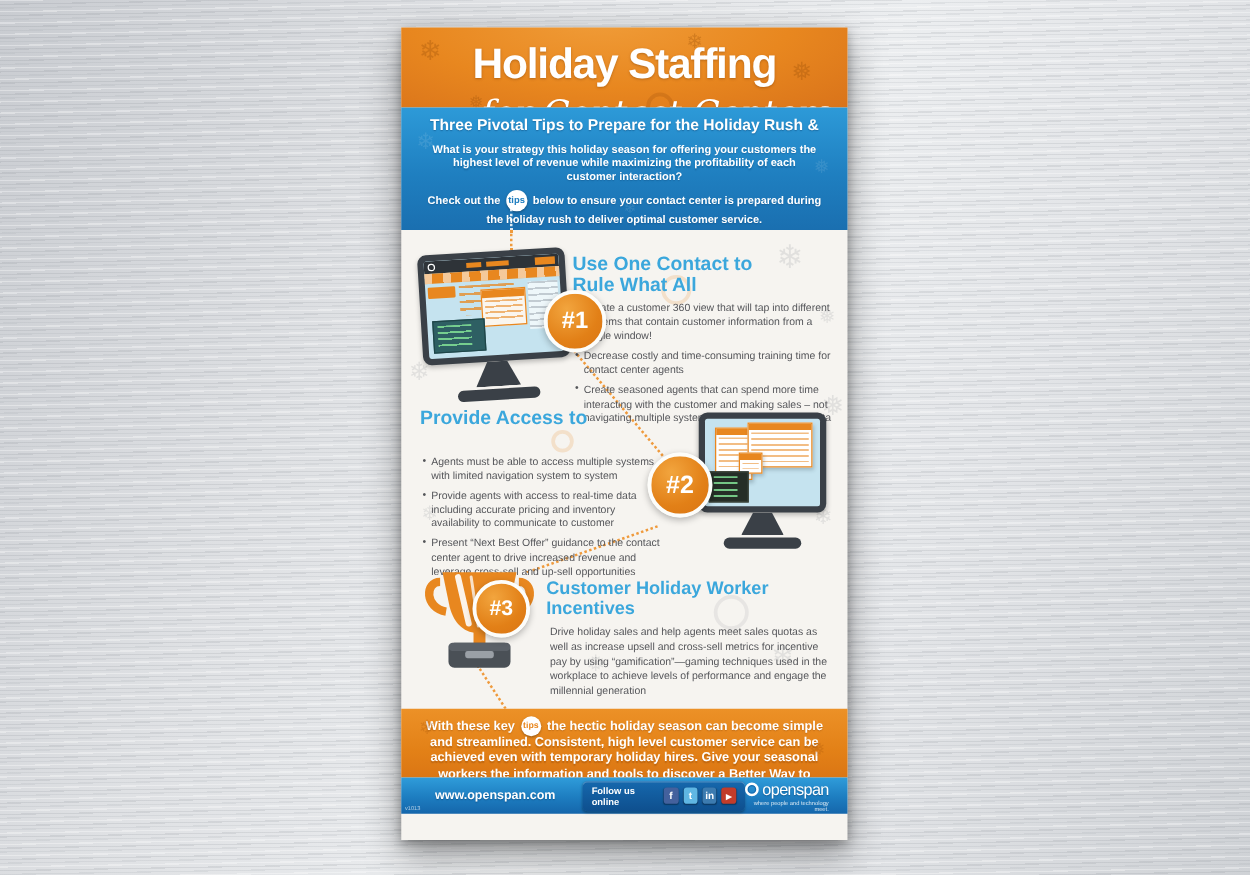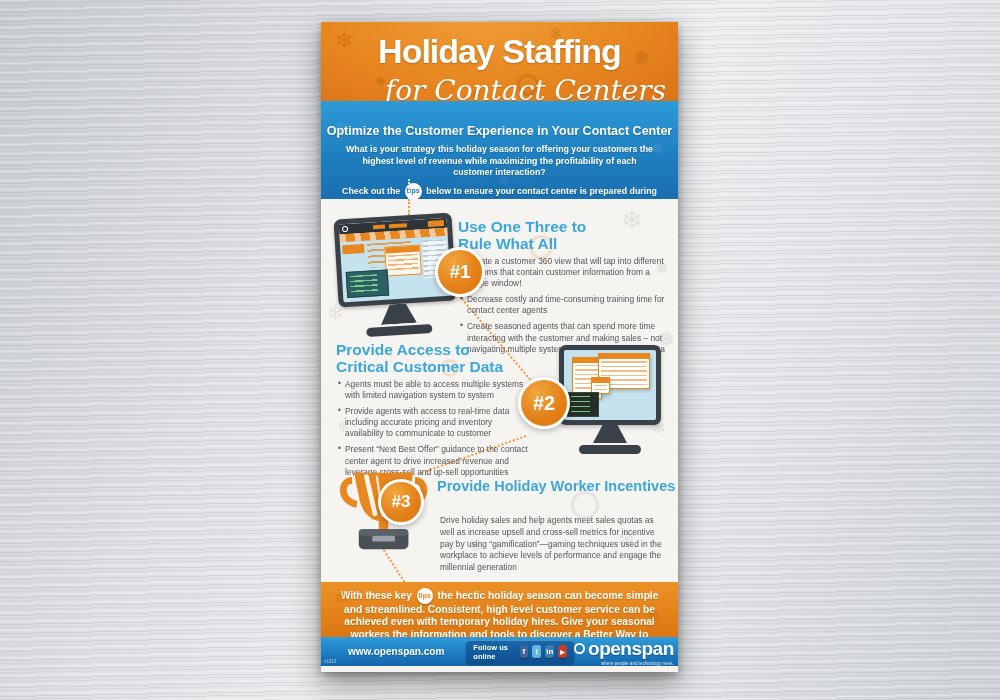--- a/index.html
+++ b/index.html
@@ -25,21 +25,21 @@
   }
 
   
   .sf { position:absolute; pointer-events:none; line-height:1; }
   .sf::before { content:"❄"; }
   .sf.alt::before { content:"❅"; }
   .ring { position:absolute; border-radius:50%; pointer-events:none; }
 
   
   .hdr {
-    position:relative; height:79px; overflow:hidden;
+    position:relative; height:64px; overflow:hidden;
     background: radial-gradient(ellipse at 45% -10%, #f09c38 0%, #e8871f 55%, #d9731a 100%);
   }
   .hdr-title {
     margin-top:10px; text-align:center; color:#fff; font-size:34px; font-weight:bold;
     letter-spacing:-1px; text-shadow:0 1px 2px rgba(90,40,0,.35);
   }
   .hdr-sub {
     position:absolute; right:12px; top:52px; color:#fff;
     font-family:"DejaVu Serif", serif; font-style:italic; font-weight:400; font-size:28px;
     text-shadow:0 1px 1px rgba(90,40,0,.3);
@@ -154,21 +154,21 @@
     color:#fff; font-weight:bold; font-size:8px; cursor:pointer; box-shadow:0 1px 1px rgba(0,0,0,.35);
   }
   .sicon.fb { background:#44619d; }
   .sicon.tw { background:#5fb6e3; }
   .sicon.li { background:#3c7bb0;text-align:right; }
   .sicon.yt { background:#c23c2a; font-size:6px; }
   .logo-wrap { margin-left:auto; margin-right:6px; text-align:right; }
   .logo-row { display:flex; align-items:center; justify-content:flex-end; gap:3px; }
   .logo-ring { width:11px; height:11px; border:2.5px solid #fff; border-radius:50%; display:inline-block;
                box-shadow:inset 0 0 0 1px rgba(21,102,171,.9); }
-  .logo-name { font-size:19px; font-weight:bold; letter-spacing:-.5px; text-shadow:0 1px 1px rgba(0,40,80,.4); }
+  .logo-name { font-size:13px; font-weight:normal; letter-spacing:-.5px; text-shadow:0 1px 1px rgba(0,40,80,.4); }
   .logo-tag { font-size:4.6px; color:rgba(255,255,255,.85); margin-top:1px; }
   .ver { position:absolute; left:3px; bottom:2px; font-size:4.5px; color:rgba(255,255,255,.65); }
 </style>
 </head>
 <body>
 
 <div class="stage">
   <div class="poster">
 
     <header class="hdr">
@@ -180,22 +180,21 @@
       <span class="ring" style="left:196px; top:52px; width:22px; height:22px;"></span>
       <div class="hdr-title">Holiday Staffing</div>
       <div class="hdr-sub">for Contact Centers</div>
     </header>
 
     <section class="intro">
       <span class="sf" style="left:12px; top:18px; font-size:18px;"></span>
       <span class="sf alt" style="left:330px; top:40px; font-size:15px;"></span>
       <span class="sf" style="left:178px; top:74px; font-size:12px;"></span>
       <div class="intro-h">
-        <br>
-        <span>Optimize the Customer Experience in Your Contact Center</span>
+        <span>Three Pivotal Tips to Prepare for the Holiday Rush &amp;</span><br>
       </div>
       <p class="intro-q">What is your strategy this holiday season for offering your customers the highest level of revenue while maximizing the profitability of each customer interaction?</p>
       <p class="intro-c">
         <span>Check out the</span>
         <span class="tips-badge blue">tips</span>
         <span>below to ensure your contact center is prepared during the holiday rush to deliver optimal customer service.</span>
       </p>
       <div class="dot-line dot-v white" style="left:87px; top:78px; height:20px;"></div>
     </section>
 
@@ -240,32 +239,31 @@
             </div>
           </div>
         </div>
         <div class="stand" style="width:36px; height:20px;"></div>
         <div class="foot" style="width:66px; height:9px;"></div>
       </div>
 
       <div class="num-badge" style="left:114px; top:48px; width:50px; height:50px; font-size:19px;">#1</div>
 
       <div class="tip-title" style="left:137px; top:19px; font-size:15.5px;">
-        <span>Use One Three to</span><br>
+        <span>Use One Contact to</span><br>
         <span>Rule What All</span>
       </div>
       <ul class="tip-bullets" style="left:139px; top:57px; width:212px;">
         <li>Create a customer 360 view that will tap into different systems that contain customer information from a single window!</li>
         <li>Decrease costly and time-consuming training time for contact center agents</li>
         <li>Create seasoned agents that can spend more time interacting with the customer and making sales – not navigating multiple systems and copying/pasting data</li>
       </ul>
 
       <div class="tip-title" style="left:15px; top:142px; font-size:15.5px;">
         <span>Provide Access to</span><br>
-        <span>Critical Customer Data</span>
       </div>
       <ul class="tip-bullets" style="left:17px; top:180px; width:192px;">
         <li>Agents must be able to access multiple systems with limited navigation system to system</li>
         <li>Provide agents with access to real-time data including accurate pricing and inventory availability to communicate to customer</li>
         <li>Present “Next Best Offer” guidance to the contact center agent to drive increased revenue and leverage cross-sell and up-sell opportunities</li>
       </ul>
 
       <div class="monitor" style="left:238px; top:146px; width:102px;">
         <div class="bezel" style="width:102px; height:80px;">
           <div class="screen" style="width:92px; height:70px;">
@@ -301,21 +299,21 @@
           <path d="M41 8 L47 49" stroke="#ffffff" stroke-width="2.5" opacity="0.75" stroke-linecap="round"></path>
           <rect x="43" y="54" width="10" height="10" fill="#e8871f"></rect>
           <rect x="22" y="63" width="52" height="21" rx="5" fill="#4a5056"></rect>
           <rect x="22" y="63" width="52" height="7" rx="3.5" fill="#5b6168"></rect>
           <rect x="36" y="70" width="24" height="6" rx="2" fill="#9aa0a6"></rect>
         </svg>
       </div>
       <div class="num-badge" style="left:57px; top:280px; width:46px; height:46px; font-size:17px;">#3</div>
 
       <div class="tip-title" style="left:116px; top:279px; font-size:14.5px;">
-        <span>Provide Holiday Worker Incentives</span><br>
+        <span>Customer Holiday Worker Incentives</span><br>
       </div>
       <p class="tip-para" style="left:119px; top:316px; width:226px;">Drive holiday sales and help agents meet sales quotas as well as increase upsell and cross-sell metrics for incentive pay by using “gamification”—gaming techniques used in the workplace to achieve levels of performance and engage the millennial generation</p>
     </section>
 
     <section class="summary">
       <span class="sf" style="left:14px; top:8px; font-size:16px;"></span>
       <span class="sf alt" style="left:326px; top:26px; font-size:16px;"></span>
       <p>
         <span>With these key</span>
         <span class="tips-badge orange">tips</span>

